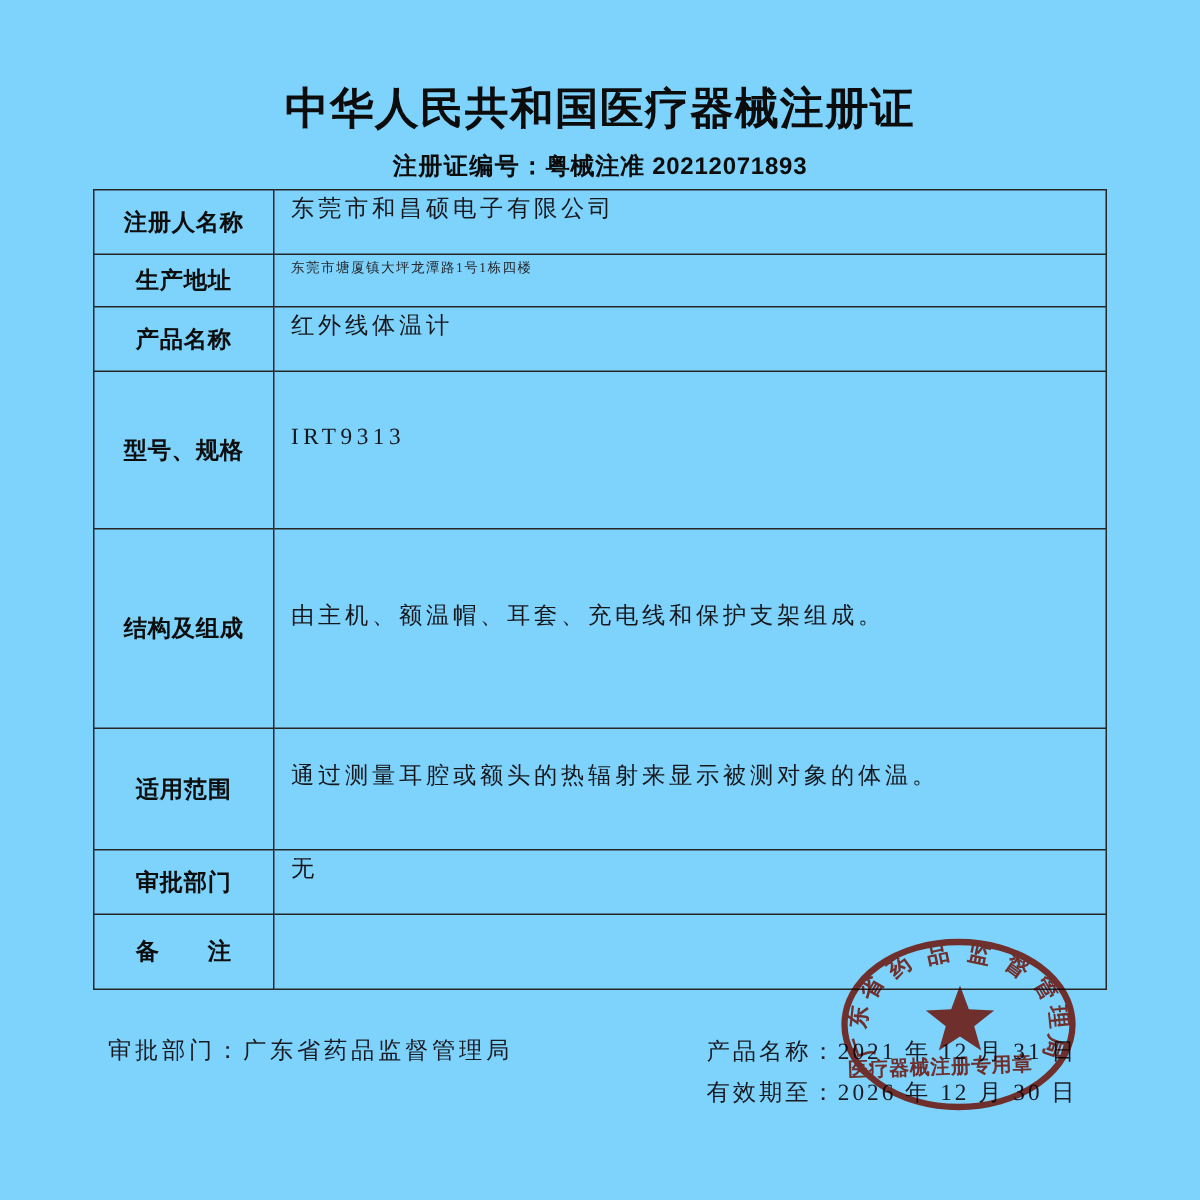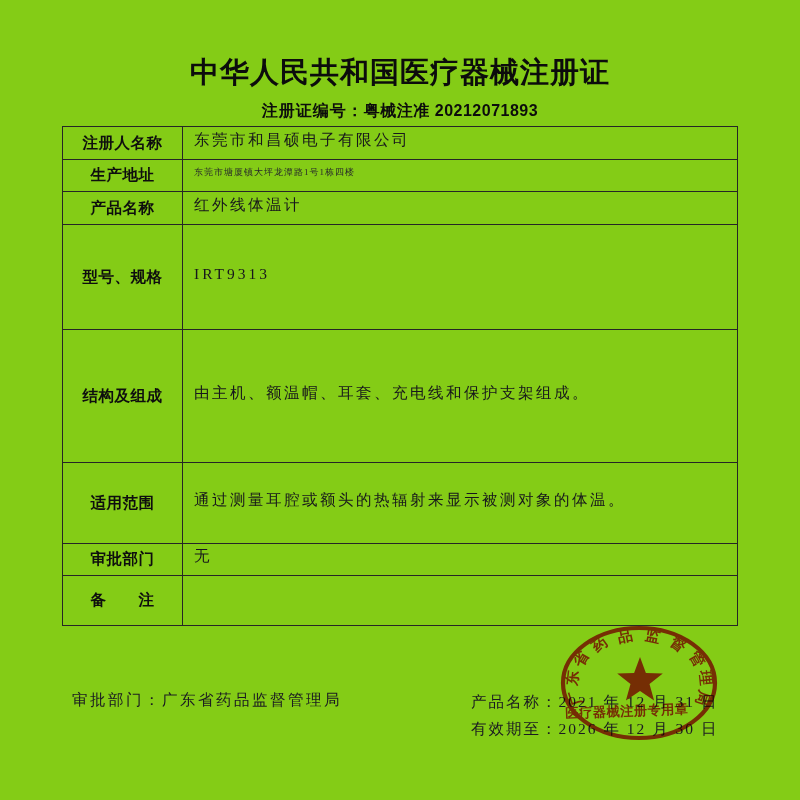--- a/index.html
+++ b/index.html
@@ -1,20 +1,20 @@
 <!DOCTYPE html>
 <html><head>
 <meta charset="utf-8">
 <style>
   html,body{margin:0;padding:0;}
   body{
     width:800px;height:800px;background:#ffffff;position:relative;
     font-family:"Liberation Serif", serif;color:#151515;overflow:hidden;
   }
-  .page{position:absolute;inset:0;background:#84cc16;}
+  .page{position:absolute;inset:0;background:#7dd3fc;}
 
   .cert-title{
     position:absolute;top:53px;left:0;width:100%;text-align:center;
     font-family:"Liberation Sans", sans-serif;font-weight:900;
     font-size:29px;letter-spacing:1px;color:#0c0c0c;
   }
   .reg-line{
     position:absolute;top:101px;left:0;width:100%;text-align:center;
     font-weight:bold;font-size:16px;letter-spacing:1px;color:#0c0c0c;
     font-family:Liberation Sans, sans-serif;
@@ -25,21 +25,21 @@
     position:absolute;left:62px;top:126px;width:676px;
     border-collapse:collapse;table-layout:fixed;
   }
   table.cert td{border:1.6px solid #262626;overflow:hidden;}
   td.lbl{
     width:117px;text-align:center;vertical-align:middle;
     font-family:Liberation Mono, monospace;font-weight:bold;
     font-size:15.5px;letter-spacing:0.5px;color:#0e0e0e;white-space:pre;
   }
   td.val{
-    padding:2px 8px 8px 11px;vertical-align:middle;
+    padding:2px 8px 19px 11px;vertical-align:middle;
     font-size:15.5px;letter-spacing:2.5px;color:#17171c;
   }
   td.val.mono-sp{letter-spacing:3px;}
   td.val.small{font-size:9px;letter-spacing:1px;color:#26262b;}
   tr.r0{height:33px}tr.r1{height:33px}tr.r2{height:32px}tr.r3{height:33px}
   tr.r4{height:105px}tr.r5{height:133px}tr.r6{height:81px}tr.r7{height:32px}
   tr.r8{height:30px}tr.r9{height:50px}
 
   .footer-left{
     position:absolute;left:72px;top:690px;font-size:15.5px;

